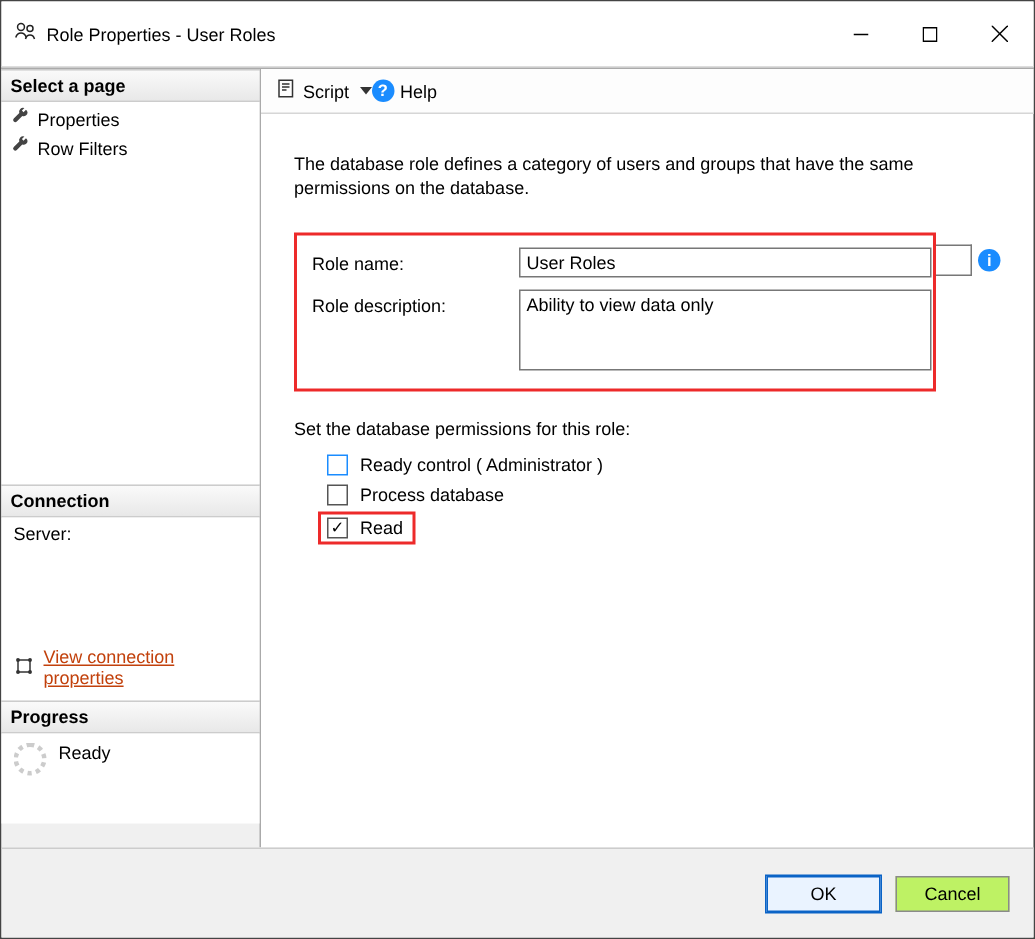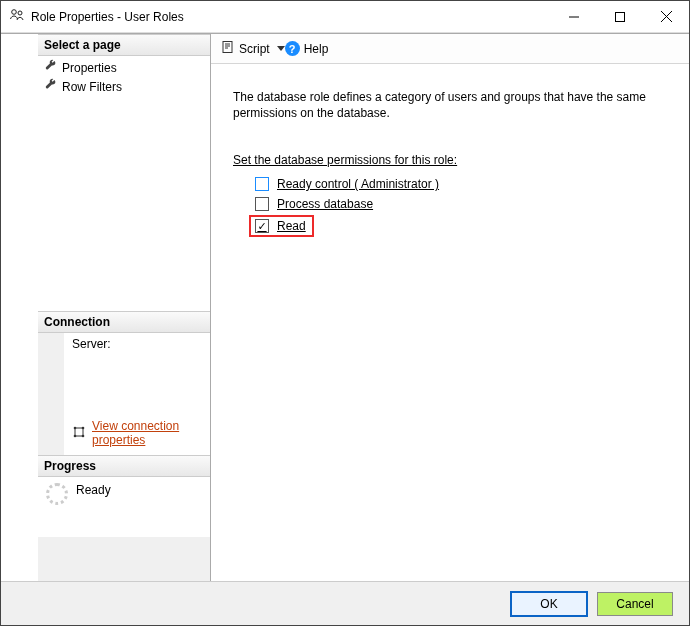--- a/index.html
+++ b/index.html
@@ -3,43 +3,43 @@
 <meta charset="utf-8">
 <style>
   * { box-sizing: border-box; }
   html, body { margin: 0; padding: 0; font-family: "Segoe UI", Tahoma, sans-serif; font-size: 12px; color: #000; }
   .window {
     width: 690px; height: 626px;
     border: 1px solid #444; background: #fff;
     display: flex; flex-direction: column; position: relative;
   }
   .titlebar {
-    height: 32px; display: flex; align-items: center; justify-content: space-between;
+    height: 44px; display: flex; align-items: center; justify-content: space-between;
     padding-left: 8px; background: #fff; border-bottom: 1px solid #ddd;
   }
   .titlebar-left { display: flex; align-items: center; gap: 6px; }
   .titlebar-title { font-size: 12px; }
   .titlebar-controls { display: flex; height: 100%; }
   .titlebar-btn { width: 46px; display: flex; align-items: center; justify-content: center; cursor: default; }
   .titlebar-btn svg { stroke: #000; }
   .body {
-    flex: 1; display: flex; border-top: 1px solid #aaa; padding-left: 37px;
+    flex: 1; display: flex; border-top: 1px solid #aaa;
   }
   .sidebar {
     width: 173px; background: #f0f0f0; border-right: 1px solid #aaa;
     display: flex; flex-direction: column;
   }
   .side-section-header {
     background: linear-gradient(#fafafa, #e8e8e8);
     border-top: 1px solid #ccc; border-bottom: 1px solid #ccc;
     font-weight: bold; padding: 3px 6px;
   }
   .side-body { padding: 2px 4px; flex: 0 0 auto; background: #fff; }
   .side-body.tree { min-height: 255px; }
-  .side-body.conn { min-height: 122px; display:flex; flex-direction:column; justify-content:flex-start; gap:4px; background:#fff;margin-left:26px;}
+  .side-body.conn { min-height: 122px; display:flex; flex-direction:column; justify-content:flex-start; gap:4px; background:#fff;}
   .side-body.prog { min-height: 60px; display:flex; align-items:flex-start; gap:8px; padding-top:6px; background:#fff;}
   .side-item { display: flex; align-items: center; gap: 4px; padding: 1px 2px; }
   .side-item.selected { background: #ffffff; }
   .side-item.selected .side-label { background: #0a63c6; color: #fff; padding: 0 2px; outline: 2px solid #ed2a2a; }
   .wrench-icon svg { width: 14px; height: 14px; }
   .link { color: #c2410c; text-decoration: underline; cursor: pointer; }
   .conn-row { display:flex; align-items:center; gap:6px; padding: 2px 4px; }
   .spinner {
     width: 22px; height: 22px; border-radius: 50%;
     border: 3px dotted #ccc; margin-left: 4px;
@@ -59,31 +59,31 @@
   .desc-text { margin: 0 0 22px 0; line-height:1.3; }
   .form-box {
     border: 2px solid #ed2a2a; padding: 8px 10px 12px 10px; width: 428px;
     display:grid; grid-template-columns: 130px 1fr; gap: 8px 8px;
   }
   .form-label { padding-top:4px; }
   .form-input { width: 275px; border:1px solid #777; padding:2px 4px; font: inherit; }
   .form-textarea { width: 275px; height: 54px; border:1px solid #777; padding:2px 4px; font:inherit; resize:none; }
   .info-badge { display:inline-flex; width:15px;height:15px;border-radius:50%;background:#1a8cff;color:#fff;font-weight:bold;font-size:11px;align-items:center;justify-content:center; vertical-align:middle; margin-left:4px;}
   .name-row { display:flex; align-items:center; }
-  .perm-section { margin-top: 32px; text-decoration: underline; }
+  .perm-section { margin-top: 18px; }
   .perm-title { margin-bottom: 10px; }
   .check-row { display:flex; align-items:center; gap:8px; margin: 6px 0 6px 22px; }
   .checkbox {
     width:14px; height:14px; border:1px solid #555; display:inline-flex; align-items:center; justify-content:center; background:#fff;
   }
   .checkbox.blue { border-color:#1a8cff; }
   .checkbox.checked::after { content:"✓"; font-size:11px; line-height:1; color:#000; }
   .read-row-wrap { display:inline-flex; align-items:flex-end; gap:8px; padding:2px 6px 2px 4px; outline:2px solid #ed2a2a; }
   .footer {
-    height: 44px; border-top:1px solid #ccc; background:#f0f0f0;
+    height: 60px; border-top:1px solid #ccc; background:#f0f0f0;
     display:flex; justify-content:flex-end; align-items:center; gap:10px; padding: 0 16px;
   }
   .btn {
     min-width: 76px; height: 24px; border:1px solid #8a8a8a; background:#bef264;
     display:flex; align-items:center; justify-content:center; font:inherit; cursor:default;
   }
   .btn.primary { border:1px solid #0a63c6; background:#eaf3ff; box-shadow:0 0 0 1px #0a63c6; }
   .name-extend { border:1px solid #777; border-left:none; height:21px; flex:1; }
 </style>
 </head>
@@ -186,20 +186,34 @@
         </div>
         <div class="tool-help">
           <span class="help-badge">?</span>
           <span>Help</span>
         </div>
       </div>
 
       <div class="content">
         <p class="desc-text">The database role defines a category of users and groups that have the same permissions on the database.</p>
 
+        <div style="display:flex; align-items:flex-start;">
+          <div class="form-box">
+            <div class="form-label">Role name:</div>
+            <div class="name-row">
+              <input class="form-input" type="text" value="User Roles" style="">
+            </div>
+            <div class="form-label">Role description:</div>
+            <textarea class="form-textarea" style="">Ability to view data only</textarea>
+          </div>
+          <div style="display:flex; align-items:center; margin-top:8px; flex:1;">
+            <div class="name-extend"></div>
+            <span class="info-badge">i</span>
+          </div>
+        </div>
 
         <div class="perm-section">
           <div class="perm-title">Set the database permissions for this role:</div>
 
           <div class="check-row">
             <span class="checkbox blue"></span>
             <span>Ready control ( Administrator )</span>
           </div>
           <div class="check-row">
             <span class="checkbox"></span>

